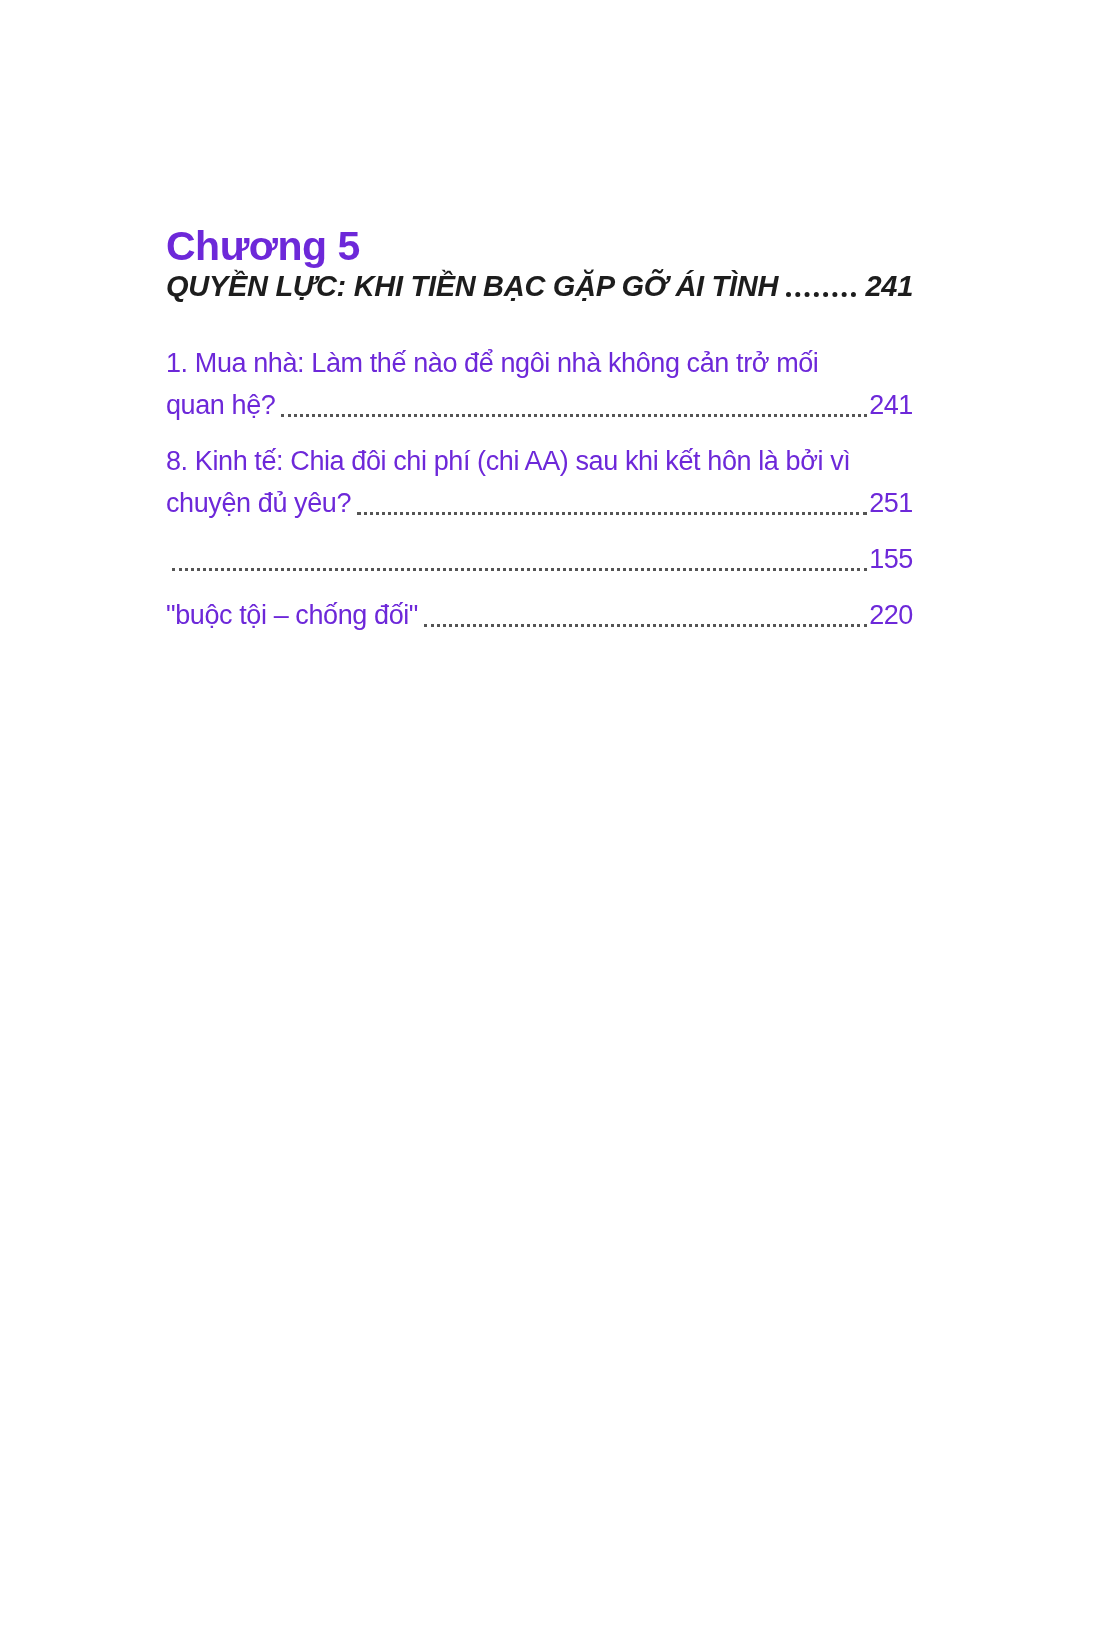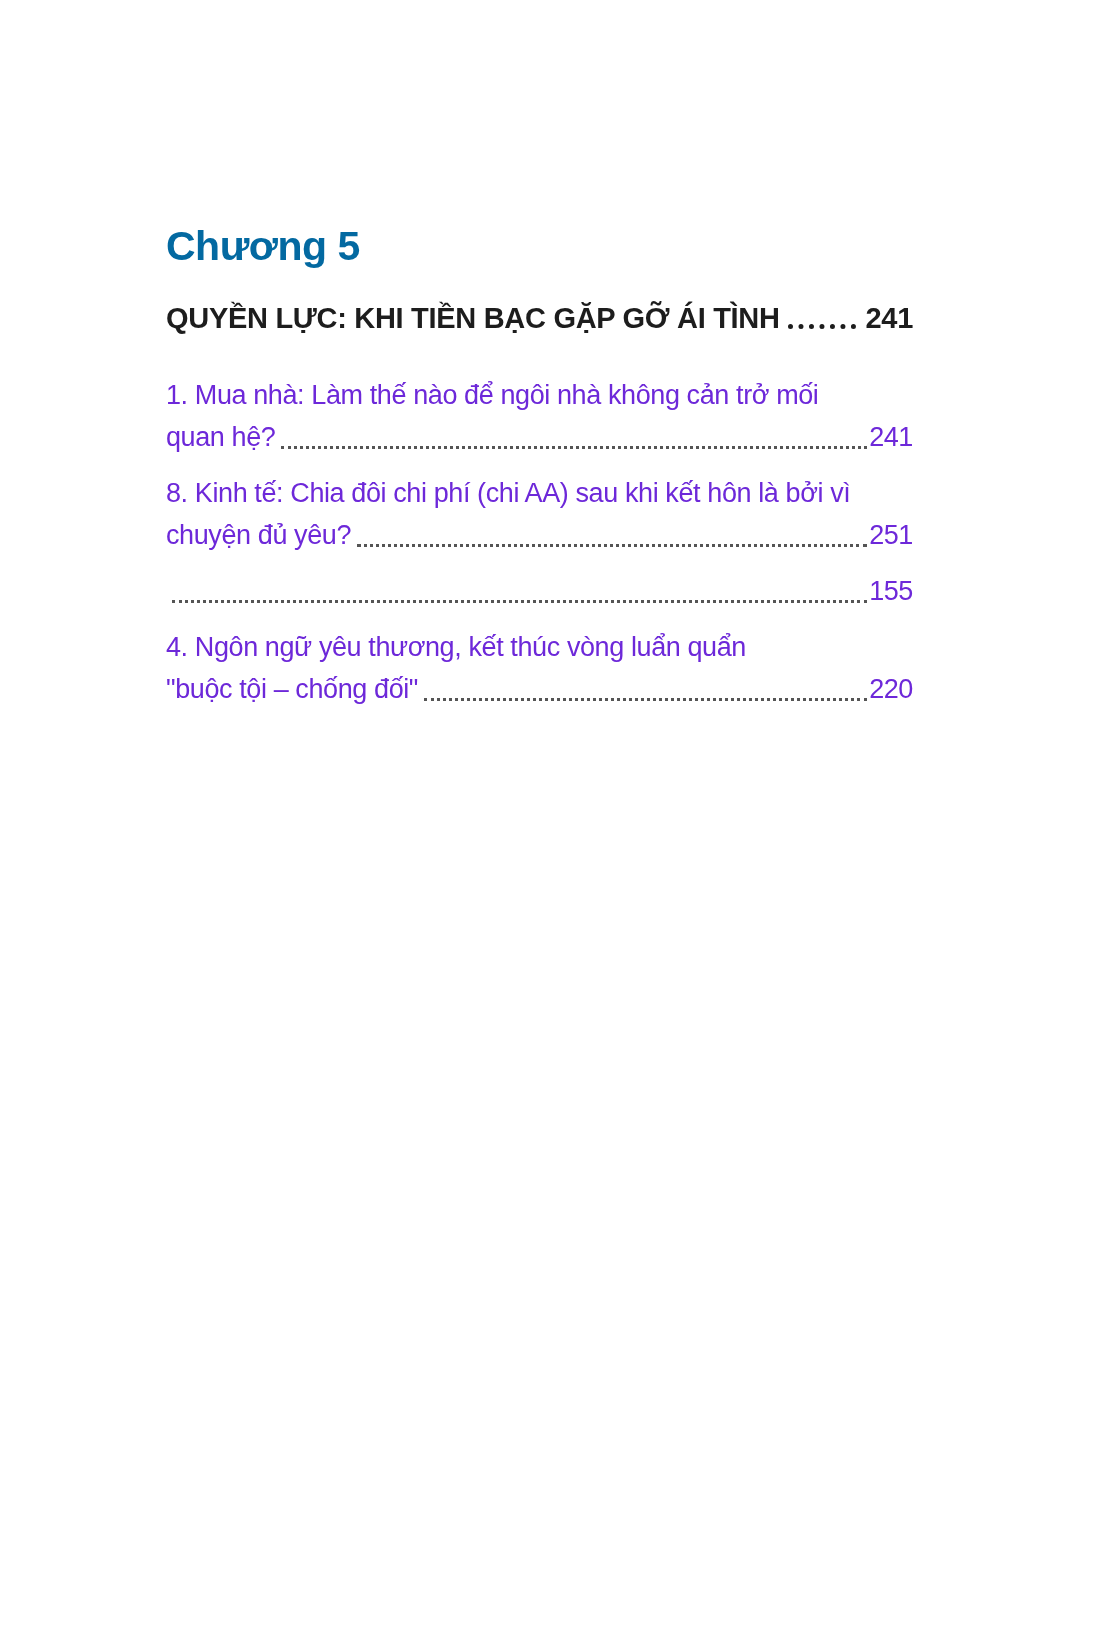--- a/index.html
+++ b/index.html
@@ -14,33 +14,33 @@
     height: 1646px;
     margin: 0 auto;
     background: #ffffff;
     padding: 224px 206px 0 166px;
     overflow: hidden;
   }
   .chapter-label {
     font-size: 41px;
     font-weight: 700;
     letter-spacing: -0.5px;
-    color: #0369a1;
+    color: #6d28d9;
     line-height: 44px;
-    margin-bottom: 32px;
   }
   .chapter-row {
     display: flex;
     align-items: baseline;
     font-size: 29px;
     font-weight: 700;
     letter-spacing: -0.3px;
     color: #1d1d1d;
     line-height: 36px;
     margin-bottom: 38px;
+    font-style: italic;
   }
   .chapter-row .toc-text { white-space: nowrap; }
   .chapter-row .leader {
     flex: 1;
     align-self: flex-end;
     border-bottom: 5px dotted #1d1d1d;
     margin: 0 10px 7px 8px;
     min-width: 40px;
   }
   .chapter-row .toc-page { white-space: nowrap; }
@@ -96,21 +96,20 @@
   </div>
 
   <div class="toc-entry">
     <div class="toc-row">
       <span class="leader"></span>
       <span class="toc-page">155</span>
     </div>
   </div>
 
   <div class="toc-entry">
-    <div class="toc-line1">4. Ngôn ngữ yêu thương, kết thúc vòng luẩn quẩn</div>
     <div class="toc-row">
       <span class="toc-text">"buộc tội – chống đối"</span>
       <span class="leader"></span>
       <span class="toc-page">220</span>
     </div>
   </div>
 
 </div>
 
 </body></html>

